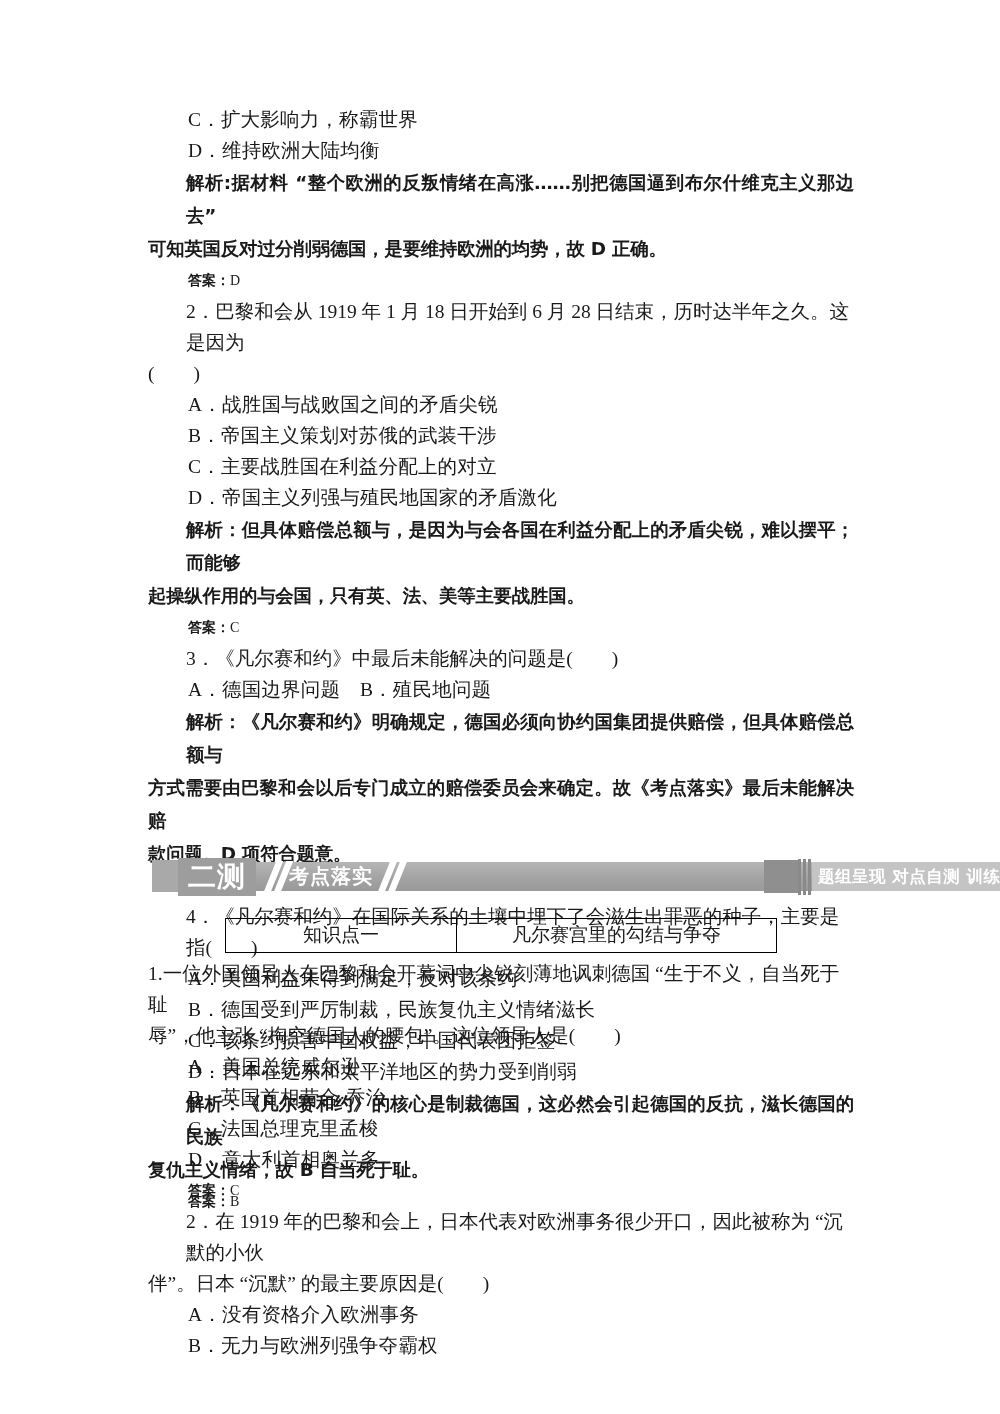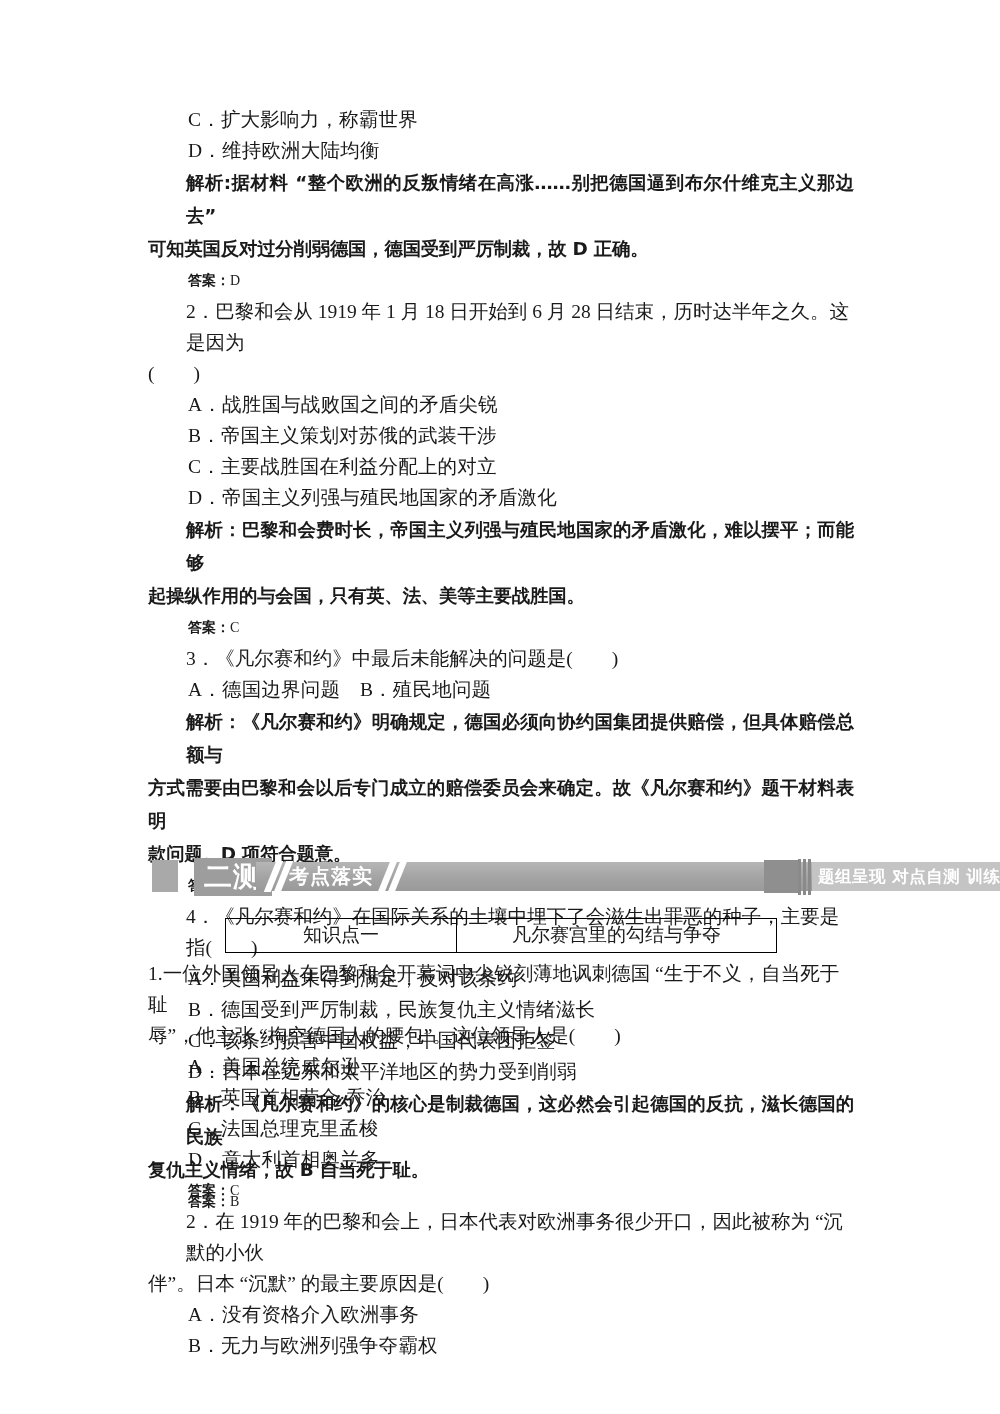--- a/index.html
+++ b/index.html
@@ -78,21 +78,21 @@
     height: 40px;
   }
   .bn-block {
     position: absolute;
     left: 0; top: 2px;
     width: 26px; height: 32px;
     background: #a9a9a9;
   }
   .bn-logo {
     position: absolute;
-    left: 42px; top: 0px;
+    left: 26px; top: 0px;
     width: 78px; height: 38px;
     background: #9d9d9d;
     color: #ffffff;
     font-family: "DejaVu Sans", "Liberation Sans", sans-serif;
     font-weight: 700;
     font-size: 28px;
     line-height: 38px;
     text-align: center;
     letter-spacing: 1px;
   }
@@ -183,49 +183,49 @@
 
 <div class="page">
 
   <div class="content">
 
     <div class="line opt">C．扩大影响力，称霸世界</div>
     <div class="line opt">D．维持欧洲大陆均衡</div>
 
     <div class="jiexi">
       <p class="first">解析:据材料 “整个欧洲的反叛情绪在高涨……别把德国逼到布尔什维克主义那边去”</p>
-      <p>可知英国反对过分削弱德国，德国受到严厉制裁，故 D 正确。</p>
+      <p>可知英国反对过分削弱德国，是要维持欧洲的均势，故 D 正确。</p>
     </div>
 
     <div class="answer">
       <span>答案：</span><span class="val">D</span>
     </div>
 
     <div class="qline hang">2．巴黎和会从 1919 年 1 月 18 日开始到 6 月 28 日结束，历时达半年之久。这是因为</div>
     <div class="qline paren-left">(　　)</div>
     <div class="line opt">A．战胜国与战败国之间的矛盾尖锐</div>
     <div class="line opt">B．帝国主义策划对苏俄的武装干涉</div>
     <div class="line opt">C．主要战胜国在利益分配上的对立</div>
     <div class="line opt">D．帝国主义列强与殖民地国家的矛盾激化</div>
 
     <div class="jiexi">
-      <p class="first">解析：巴黎和会费时长，帝国主义列强与殖民地国家的矛盾激化，难以摆平；而能够</p>
+      <p class="first">解析：但具体赔偿总额与，是因为与会各国在利益分配上的矛盾尖锐，难以摆平；而能够</p>
       <p>起操纵作用的与会国，只有英、法、美等主要战胜国。</p>
     </div>
 
     <div class="answer">
       <span>答案：</span><span class="val">C</span>
     </div>
 
     <div class="qline hang">3．《凡尔赛和约》中最后未能解决的问题是(　　)</div>
     <div class="line opt">A．德国边界问题　B．殖民地问题</div>
 
     <div class="jiexi">
       <p class="first">解析：《凡尔赛和约》明确规定，德国必须向协约国集团提供赔偿，但具体赔偿总额与</p>
-      <p>方式需要由巴黎和会以后专门成立的赔偿委员会来确定。故《凡尔赛和约》题干材料表明</p>
+      <p>方式需要由巴黎和会以后专门成立的赔偿委员会来确定。故《考点落实》最后未能解决赔</p>
       <p>款问题。D 项符合题意。</p>
     </div>
 
     <div class="answer">
       <span>答案：</span><span class="val">D</span>
     </div>
 
     <div class="qline hang">4．《凡尔赛和约》在国际关系的土壤中埋下了会滋生出罪恶的种子，主要是指(　　)</div>
     <div class="line opt">A．美国利益未得到满足，反对该条约</div>
     <div class="line opt">B．德国受到严厉制裁，民族复仇主义情绪滋长</div>

